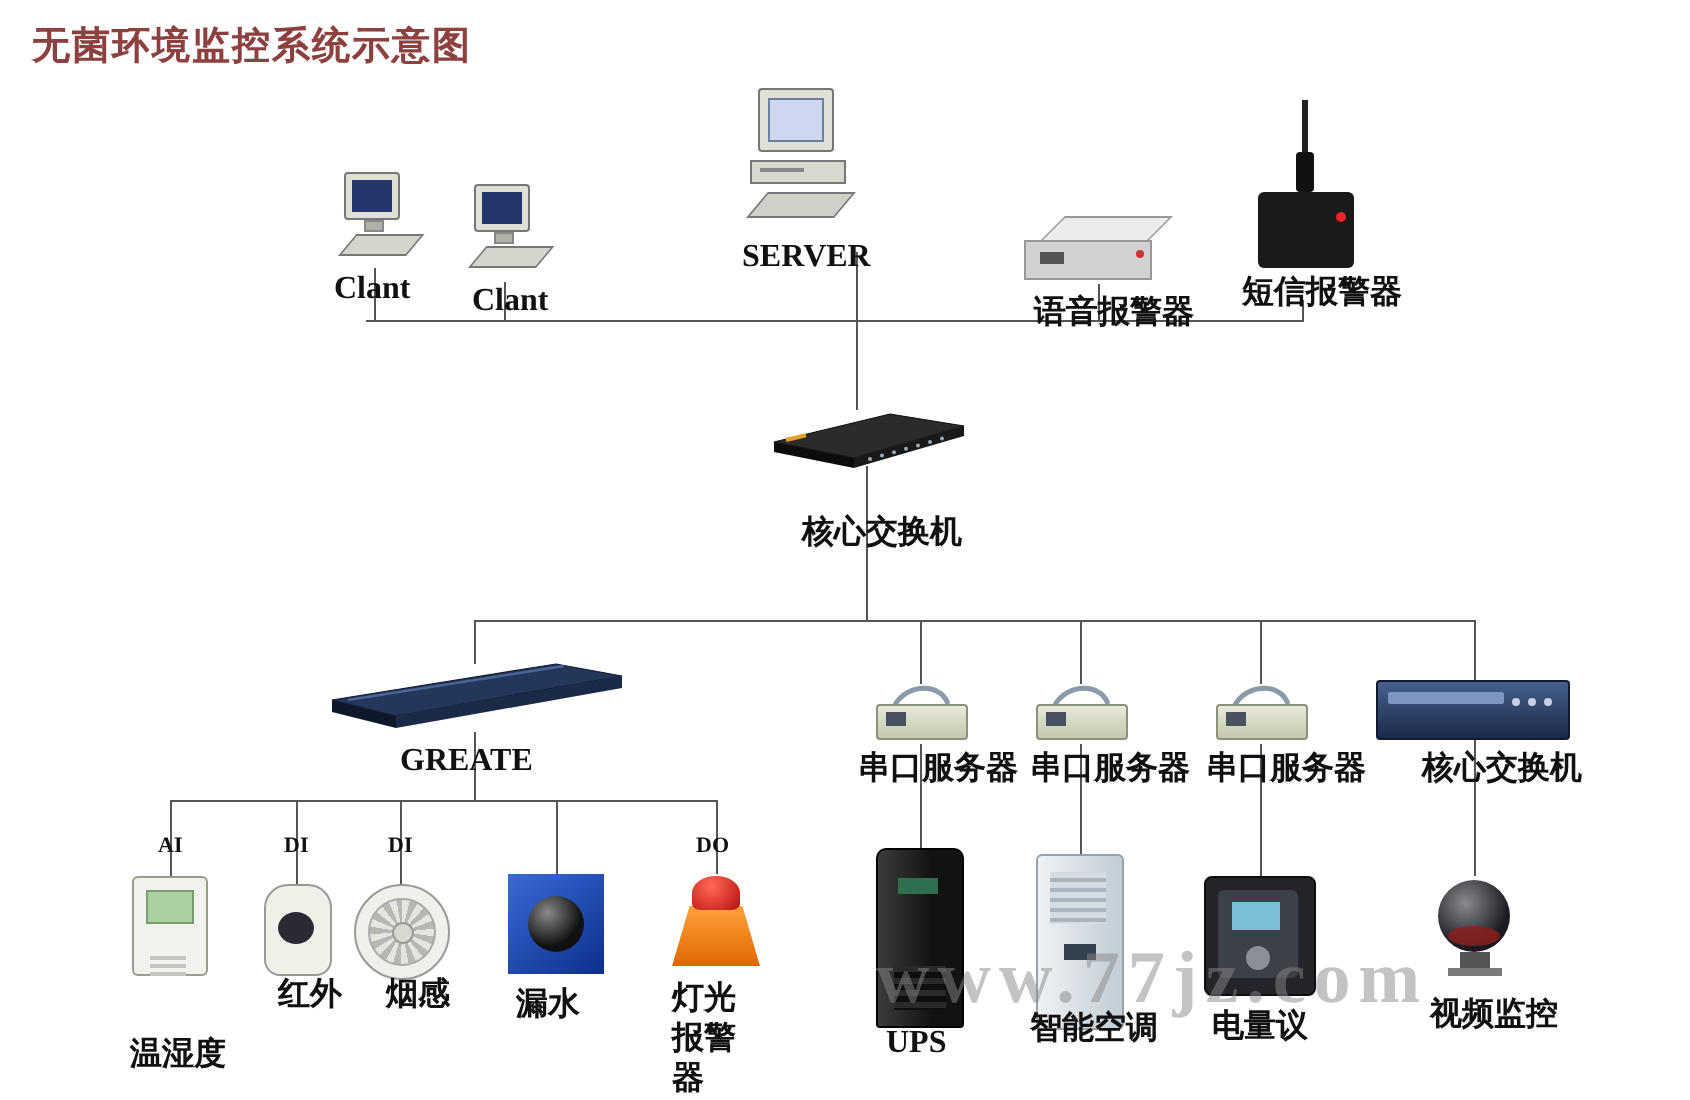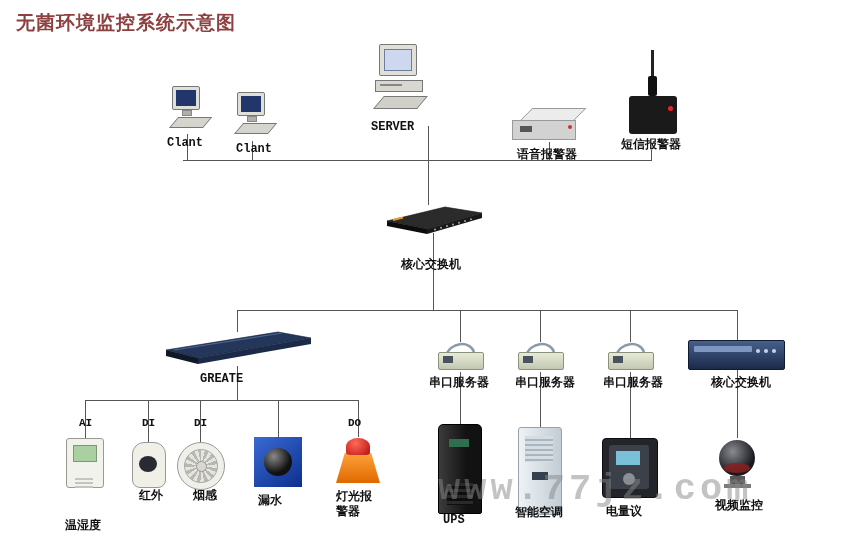--- a/index.html
+++ b/index.html
@@ -1,22 +1,22 @@
 <!DOCTYPE html>
 <html><head>
 <meta charset="utf-8">
 <style>
   html,body{margin:0;padding:0;background:#fff;}
   #stage{position:relative;width:845px;height:550px;background:#ffffff;overflow:hidden;
-         font-family:Liberation Mono, monospace;}
+         font-family:Liberation Serif, serif;}
   .title{position:absolute;left:16px;top:10px;font-size:19px;font-weight:bold;color:#8d4040;
          letter-spacing:1px;z-index:3;}
   .line{position:absolute;background:#555;z-index:1;}
   .h{height:1px;} .v{width:1px;}
-  .lbl{position:absolute;font-size:12px;font-weight:bold;color:#111;white-space:nowrap;z-index:3;}
+  .lbl{position:absolute;font-size:16px;font-weight:bold;color:#111;white-space:nowrap;z-index:3;}
   .lbl.wrap{white-space:normal;width:42px;line-height:1.25;}
   .port-lbl{font-size:11px;}
   .dev{position:absolute;z-index:2;}
   .wm{position:absolute;font-weight:bold;color:rgba(136,136,136,0.5);z-index:4;white-space:nowrap;}
   .wm1{left:518px;top:404px;font-size:38px;letter-spacing:22px;}
   .wm2{left:438px;top:468px;font-size:37px;letter-spacing:4px;}
 
   
   .pc{position:relative;width:48px;height:50px;}
   .pc-mon{position:absolute;left:9px;top:0;width:28px;height:24px;background:#e0e0d8;border:1px solid #777;

